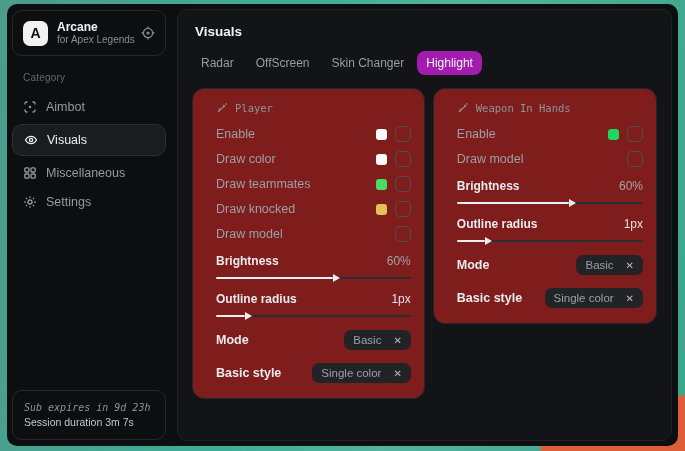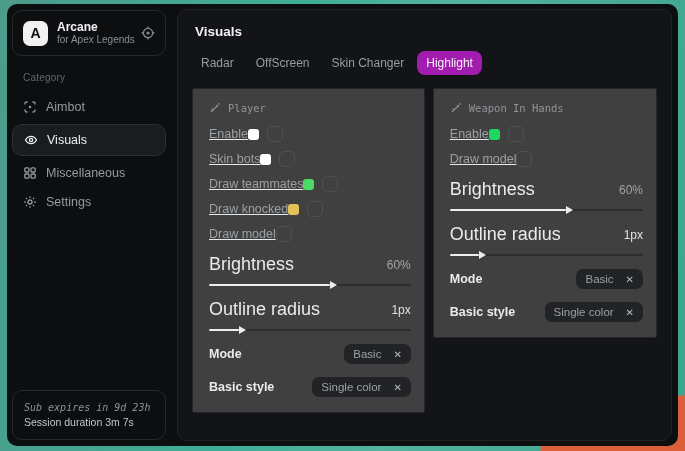--- a/index.html
+++ b/index.html
@@ -62,42 +62,42 @@
   }
   .page-title { font-size:13.5px; font-weight:bold; color:#f0f1f2; margin-left:3px; }
   .tabs { display:flex; align-items:center; gap:4px; margin-top:12px; }
   .tab {
     font-size:12px; color:#989da2; padding:5px 9px; border-radius:8px; cursor:pointer; white-space:nowrap;
   }
   .tab.selected { background:#a21caf; color:#f2f3f4; }
 
   .content { display:flex; gap:8px; align-items:flex-start; margin-top:13px; }
   .panel {
-    background:#404040; border:1px solid #242629; border-radius:2px;
-    padding:13px 13px 11px 16px;
+    background:#7f1d1d; border:1px solid #242629; border-radius:12px;
+    padding:13px 13px 11px 23px;
   }
   .panel.p0 { width:242px; }
   .panel.p1 { width:233px; }
   .panel-head {
     display:flex; align-items:center; gap:7px; color:#8f9499;
     font-family:"DejaVu Sans Mono", monospace; font-size:10.5px; margin-bottom:12px;
   }
   .row {
-    display:flex; align-items:center; margin-bottom:9px; height:16px;text-decoration:underline;
+    display:flex; align-items:center; justify-content:space-between; margin-bottom:9px; height:16px;
   }
   .row .lbl { font-size:12.5px; color:#9aa0a5; }
   .row .rt { display:flex; align-items:center; gap:8px; }
   .swatch { width:11px; height:11px; border-radius:3px; display:inline-block; }
   .checkbox {
     width:16px; height:16px; border:1.5px solid #4d5054; border-radius:5px;
     display:inline-block; cursor:pointer; background:transparent;
   }
   .slider-block { margin:12px 0 13px 0; }
   .slider-top { display:flex; justify-content:space-between; align-items:center; }
-  .slider-top .slbl { font-size:18px; font-weight:normal; color:#e8eaec; }
+  .slider-top .slbl { font-size:12px; font-weight:bold; color:#e8eaec; }
   .slider-top .sval { font-size:12px; color:#9fa4a8; }
   .slider-top .sval.bright { color:#dfe2e4; }
   .track {
     position:relative; height:2px; background:#2b2d30; border-radius:1px; margin-top:9px;
   }
   .fill { position:absolute; left:0; top:0; height:2px; background:#eceeef; border-radius:1px; }
   .thumb {
     position:absolute; right:-7px; top:-3px; width:0; height:0;
     border-top:4px solid transparent; border-bottom:4px solid transparent;
     border-left:7px solid #eceeef;
@@ -209,21 +209,21 @@
         </div>
 
         <div class="row">
           <span class="lbl">Enable</span>
           <span class="rt">
             <span class="swatch" style="background: rgb(255, 255, 255);"></span>
             <span class="checkbox"></span>
           </span>
         </div>
         <div class="row">
-          <span class="lbl">Skin bots</span>
+          <span class="lbl">Draw color</span>
           <span class="rt">
             <span class="swatch" style="background: rgb(255, 255, 255);"></span>
             <span class="checkbox"></span>
           </span>
         </div>
         <div class="row">
           <span class="lbl">Draw teammates</span>
           <span class="rt">
             <span class="swatch" style="background: rgb(76, 217, 100);"></span>
             <span class="checkbox"></span>

